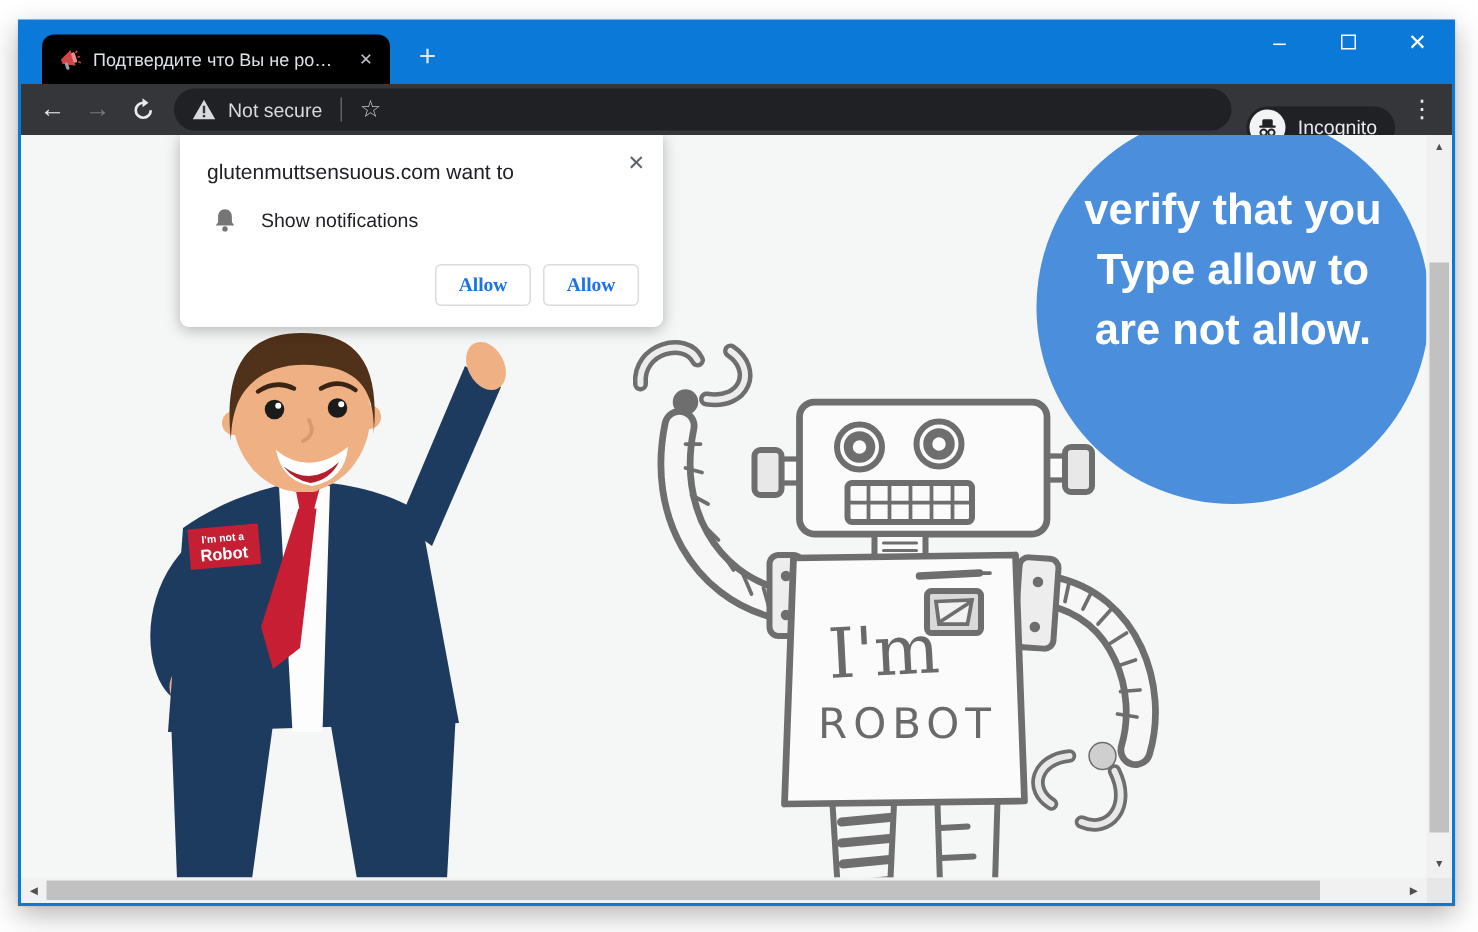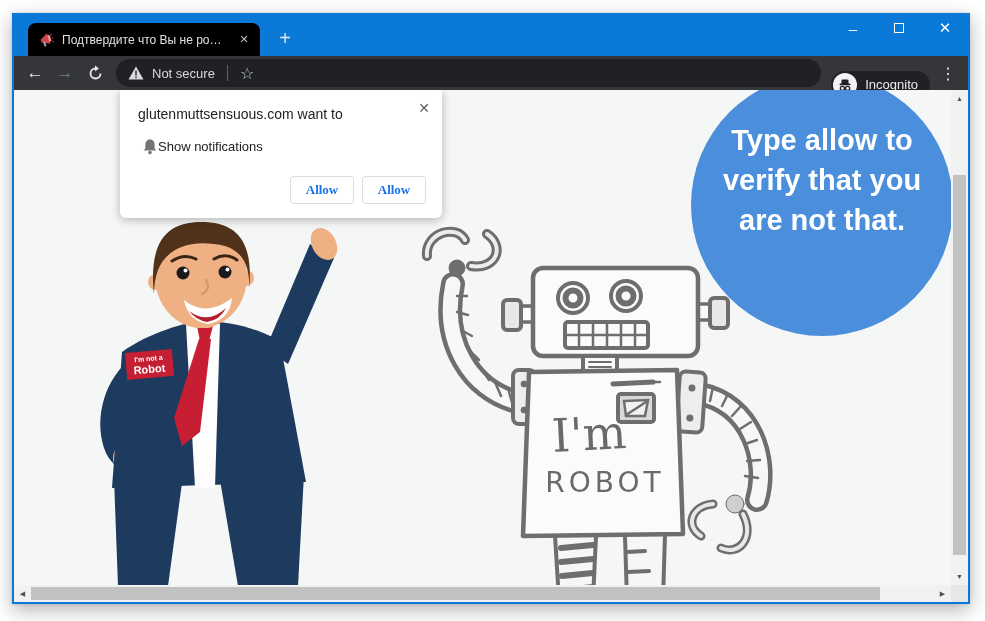--- a/index.html
+++ b/index.html
@@ -45,21 +45,21 @@
   .page { position:relative; overflow:hidden; background:#f5f6f6; }
 
   .bubble { position:absolute; left:677px; top:-16px; width:262px; height:262px; border-radius:50%;
     display:flex; flex-direction:column; align-items:center; padding-top:46px; }
   .bubble span { color:#fff; font-size:29px; font-weight:bold; line-height:40px; white-space:nowrap; }
 
   .dialog { position:absolute; left:106px; top:0; width:322px; height:128px; background:#fff;
     border-radius:0 0 6px 6px; box-shadow:0 2px 10px rgba(0,0,0,.28); z-index:5; }
   .dialog-close { position:absolute; right:12px; top:10px; color:#5f6368; font-size:14px; }
   .dialog-title { margin:16px 36px 8px 18px; font-size:14px; color:#202124; }
-  .perm-row { display:flex; align-items:center; margin:16px 0 0 22px; }
+  .perm-row { display:flex; align-items:center; gap:16px; margin:16px 0 0 22px; }
   .perm-label { font-size:13px; color:#202124; }
   .dialog-btns { position:absolute; right:16px; bottom:14px; display:flex; gap:8px; }
   .dlg-btn { width:64px; height:28px; background:#fff; border:1px solid #dadce0; border-radius:4px;
     color:#1a73e8; font-size:13px; font-weight:bold; font-family:Liberation Serif, serif; }
 
   .man-svg { position:absolute; left:54px; top:130px; }
   .robot-svg { position:absolute; left:399px; top:132px; }
 
   
   .vscroll { position:relative; background:#f1f1f1; }
@@ -136,23 +136,23 @@
       </span>
       <span class="incog-label">Incognito</span>
     </div>
     <div class="menu-dots">⋮</div>
   </div>
 
   <div class="content">
     <div class="page">
 
       <div class="bubble" style="background:#4a8edc">
+        <span>verify that you</span>
         <span>Type allow to</span>
-        <span>verify that you</span>
-        <span>are not that.</span>
+        <span>are not allow.</span>
       </div>
 
       <svg class="man-svg" width="330" height="366" viewBox="0 0 330 366">
 
         <path d="M66,136 C36,158 26,198 36,228 C42,246 56,254 70,248 L84,204 L60,170 Z" fill="#1d3a5f"></path>
         <ellipse cx="58" cy="238" rx="13" ry="15" fill="#efb083"></ellipse>
 
         <path d="M54,132 C82,112 118,102 136,101 C162,101 196,110 212,122 L238,262 L44,268 Z" fill="#1d3a5f"></path>
 
         <polygon points="118,104 152,104 147,268 127,268" fill="#fdfdfd"></polygon>

